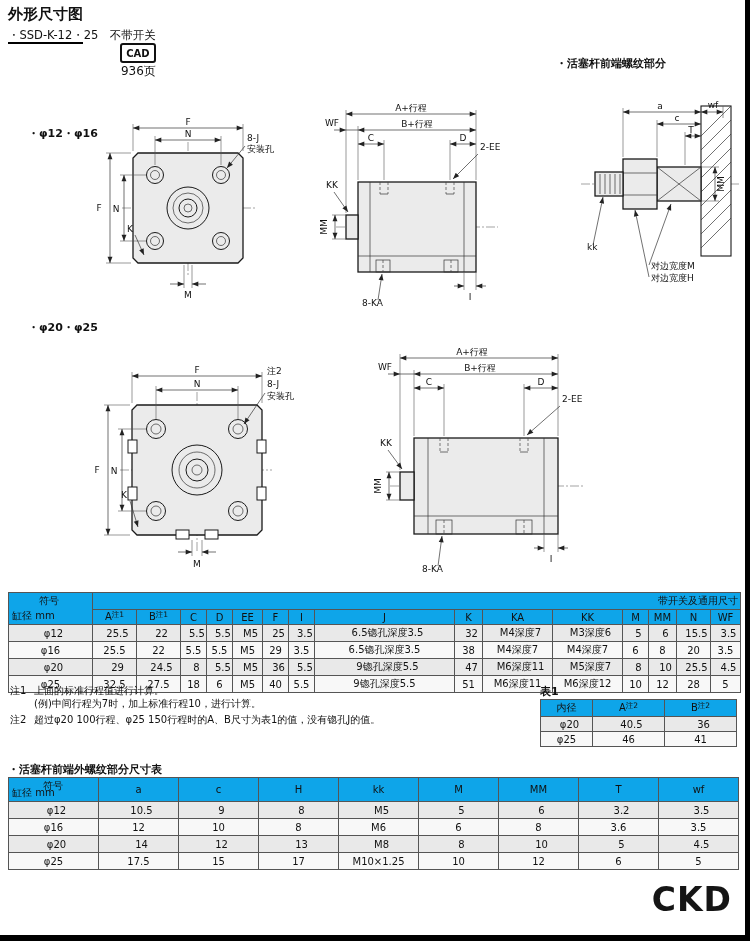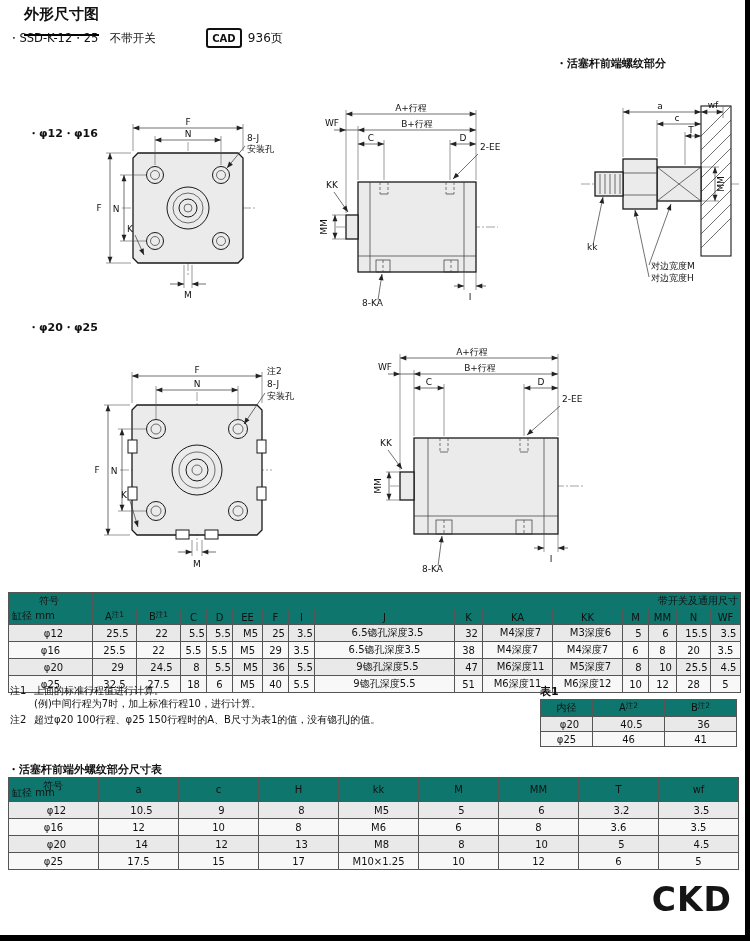--- a/index.html
+++ b/index.html
@@ -3,22 +3,22 @@
 <meta charset="utf-8">
 <style>
   * { margin:0; padding:0; box-sizing:border-box; }
   html,body { background:#fff; }
   body { width:750px; height:941px; position:relative; font-family:"DejaVu Sans",sans-serif; color:#111; overflow:hidden; }
 
   
   .edge-right { position:absolute; top:0; right:0; width:5px; height:941px; background:#000; }
   .edge-bottom { position:absolute; left:0; bottom:0; width:750px; height:6px; background:#000; }
 
-  .page-title { position:absolute; left:8px; top:5px; font-size:15px; font-weight:bold; border-bottom:2px solid #000; padding-bottom:10px;margin-left:16px; }
-  .model-row { position:absolute; left:8px; top:28px; display:flex; align-items:center; font-size:11.5px; }
+  .page-title { position:absolute; left:8px; top:5px; font-size:15px; font-weight:bold; border-bottom:2px solid #000; padding-bottom:18px; }
+  .model-row { position:absolute; left:8px; top:28px; display:flex; align-items:flex-end; font-size:11.5px;flex-direction:column; }
   .cad-badge { margin-left:50px; text-align:center; }
   .cad-screen { width:36px; height:20px; border:2px solid #111; border-radius:3px; display:flex; align-items:center; justify-content:center; font-size:10px; font-weight:bold; }
   .cad-base { width:14px; height:3px; background:#111; margin:1px auto 0; }
   .cad-page { margin-left:6px; font-size:12px; }
 
   .sec-label { position:absolute; font-size:11px; font-weight:bold; }
 
   svg.drawing { position:absolute; overflow:visible; }
   .ol   { fill:#ebebeb; stroke:#1a1a1a; stroke-width:1.3; }
   .wall { fill:#ffffff; stroke:#1a1a1a; stroke-width:1.1; }
@@ -28,21 +28,21 @@
   .cl   { fill:none; stroke:#666; stroke-width:0.6; stroke-dasharray:9 2 2 2; }
   .dsh  { fill:none; stroke:#444; stroke-width:0.7; stroke-dasharray:3 2; }
   .ext  { stroke:#555; stroke-width:0.6; }
   .dim  { stroke:#333; stroke-width:0.7; fill:none; }
   .ldr  { stroke:#333; stroke-width:0.7; fill:none; }
   .lbl  { font-family:"DejaVu Sans",sans-serif; font-size:9px; fill:#111; }
 
   table { border-collapse:collapse; table-layout:fixed; background:#fff; }
   .dim-table { position:absolute; left:8px; top:592px; width:732px; font-size:10px; border:1.5px solid #222; }
   .dim-table td { border:1px solid #555; text-align:center; padding:1px 2px; height:15px; overflow:hidden; white-space:nowrap; }
-  tr.hdr td { background:#0f766e;margin-top:24px; }
+  tr.hdr td { background:#0ea5e9;margin-top:24px; }
   tr.rA td { background:#e9e9e9;padding-left:8px; }
   tr.rB td { background:#f8f8f8; }
   .sup { font-size:7.5px; position:relative; top:-3px; }
   td.corner { position:relative; padding:0;
     background:linear-gradient(to bottom right,#c7c7c7 calc(50% - 0.6px),#555 calc(50% - 0.6px),#555 calc(50% + 0.6px),#c7c7c7 calc(50% + 0.6px)); }
   .c-top { position:absolute; top:1px; left:30px; }
   .c-bot { position:absolute; bottom:1px; left:3px; }
 
   .notes { position:absolute; left:10px; top:684px; width:520px; font-size:10px; line-height:13px; }
   .note { display:flex; margin-bottom:3px; }

